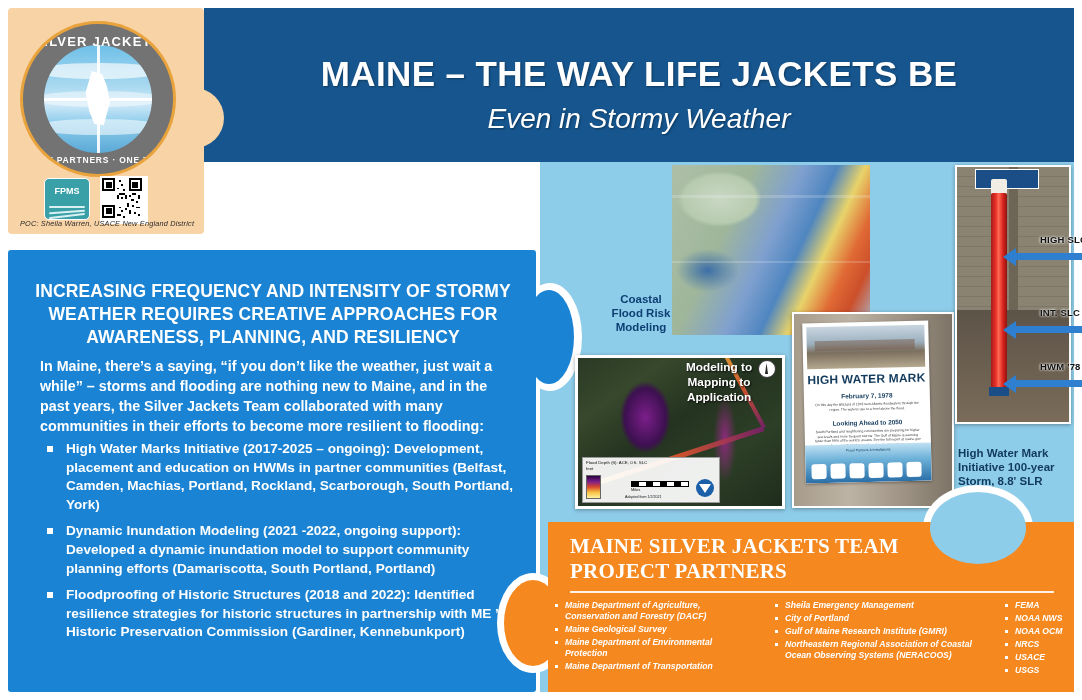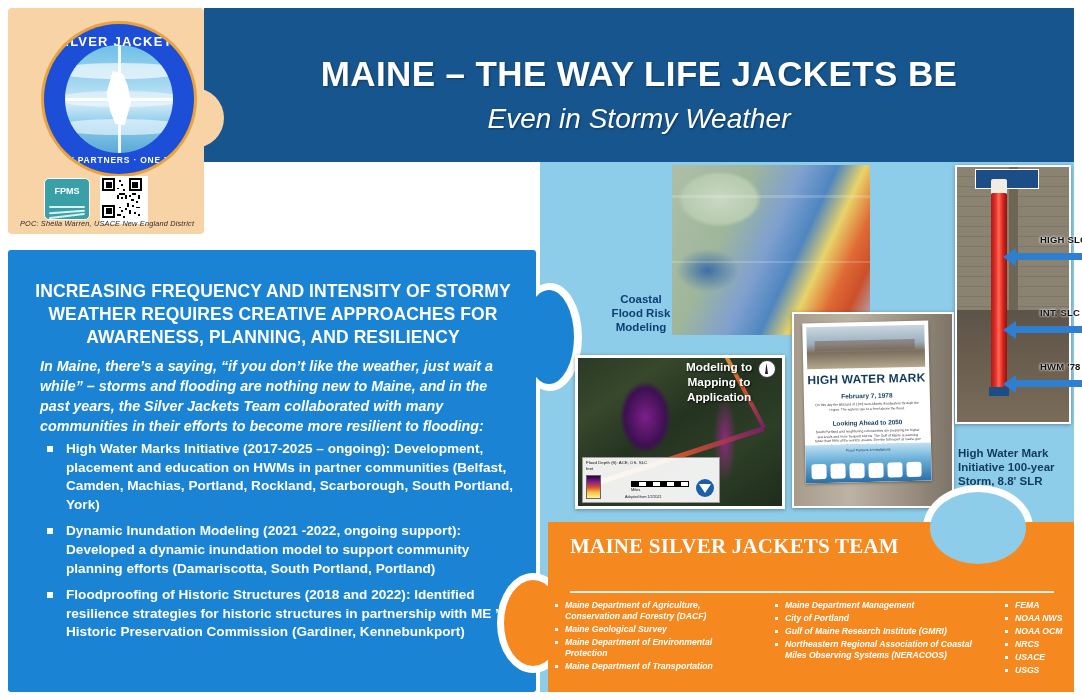--- a/index.html
+++ b/index.html
@@ -35,26 +35,26 @@
     left: 186px;
     top: 88px;
     width: 38px;
     height: 60px;
     background: #f8d3a6;
     border-radius: 0 30px 30px 0;
   }
 
   .sj-logo {
     position: absolute;
-    left: 36px;
+    left: 15px;
     top: 16px;
     width: 150px;
     height: 150px;
     border-radius: 50%;
-    background: #1d4ed8;
+    background: #737373;
     box-shadow: 0 0 0 3px #e8a33d;
     overflow: hidden;
   }
   .sj-inner {
     position: absolute;
     left: 21px;
     top: 21px;
     width: 108px;
     height: 108px;
     border-radius: 50%;
@@ -240,21 +240,20 @@
   }
   .blue-piece .para {
     position: absolute;
     left: 32px;
     top: 106px;
     width: 472px;
     color: #ffffff;
     font-size: 14.3px;
     font-weight: bold;
     line-height: 20px;
-    font-style: italic;
   }
   .bullets {
     position: absolute;
     left: 36px;
     top: 190px;
     width: 474px;
     margin: 0;
     padding: 0;
     list-style: none;
   }
@@ -927,37 +926,38 @@
   </div>
 
   <div class="hwm-caption">High Water Mark Initiative 100-year Storm, 8.8' SLR</div>
 
   <div class="orange-knob-ring"></div>
   <div class="orange-knob"></div>
   <div class="lb-knob-down-ring"></div>
   <div class="orange-panel">
     <div class="opt-title">
       <div>MAINE SILVER JACKETS TEAM</div>
+      <div>PROJECT PARTNERS</div>
     </div>
     <div class="orange-rule"></div>
     <div class="partner-cols">
       <div class="partner-col c1">
         <ul>
           <li>Maine Department of Agriculture, Conservation and Forestry (DACF)</li>
           <li>Maine Geological Survey</li>
           <li>Maine Department of Environmental Protection</li>
           <li>Maine Department of Transportation</li>
         </ul>
       </div>
       <div class="partner-col c2">
         <ul>
-          <li>Maine Department Management</li>
+          <li>Sheila Emergency Management</li>
           <li>City of Portland</li>
           <li>Gulf of Maine Research Institute (GMRI)</li>
-          <li>Northeastern Regional Association of Coastal Miles Observing Systems (NERACOOS)</li>
+          <li>Northeastern Regional Association of Coastal Ocean Observing Systems (NERACOOS)</li>
         </ul>
       </div>
       <div class="partner-col c3">
         <ul>
           <li>FEMA</li>
           <li>NOAA NWS</li>
           <li>NOAA OCM</li>
           <li>NRCS</li>
           <li>USACE</li>
           <li>USGS</li>

